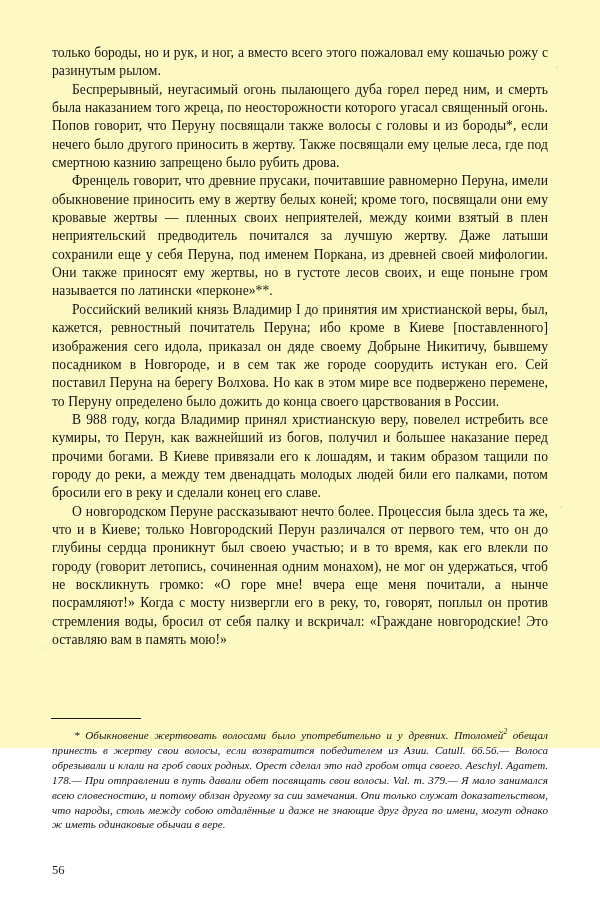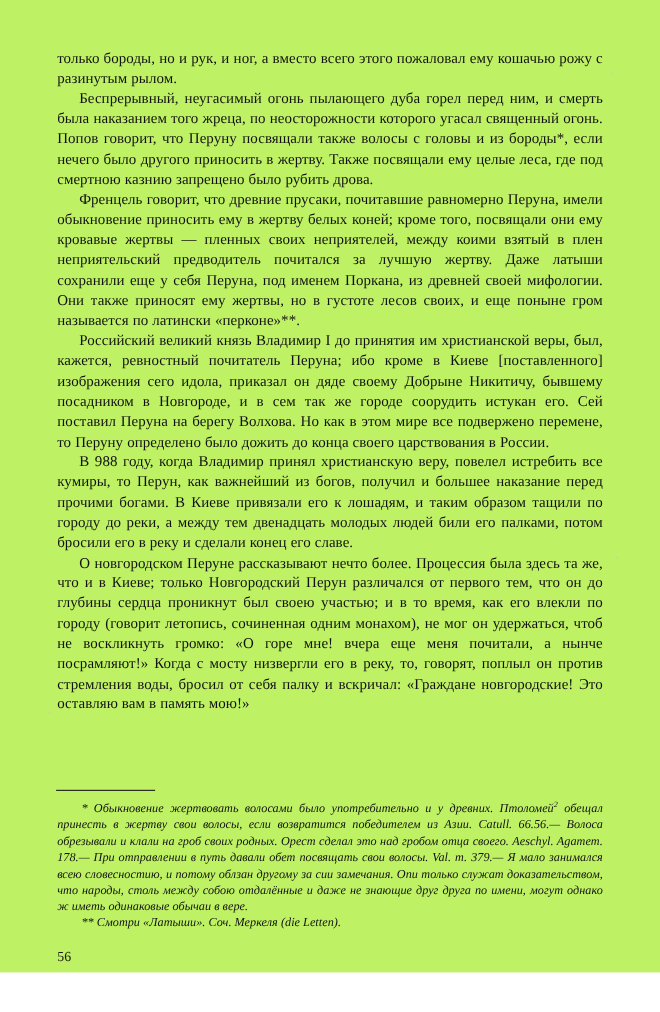--- a/index.html
+++ b/index.html
@@ -14,22 +14,22 @@
     position: relative;
     font-family: "Liberation Serif", "DejaVu Serif", serif;
     color: #121212;
     overflow: hidden;
   }
 
   .page {
     position: absolute;
     left: 0; top: 0;
     width: 600px;
-    height: 884px;
-    background: #bef264;
+    height: 748px;
+    background: #fef9c3;
   }
 
   
   .body-block {
     position: absolute;
     left: 52px;
     top: 44px;
     width: 496px;
   }
 
@@ -121,21 +121,20 @@
     <p class="para">О новгородском Перуне рассказывают нечто более. Процессия была здесь та же, что и в Киеве; только Новгородский Перун различался от первого тем, что он до глубины сердца проникнут был своею участью; и в то время, как его влекли по городу (говорит летопись, сочиненная одним монахом), не мог он удержаться, чтоб не воскликнуть громко: «О горе мне! вчера еще меня почитали, а нынче посрамляют!» Когда с мосту низвергли его в реку, то, говорят, поплыл он против стремления воды, бросил от себя палку и вскричал: «Граждане новгородские! Это оставляю вам в память мою!»</p>
 
   </div>
 
   <div class="fn-rule"></div>
 
   <div class="footnote-block">
 
     <p class="fn"><span>* Обыкновение жертвовать волосами было употребительно и у древних. Птоломей</span><sup>2</sup><span> обещал принесть в жертву свои волосы, если возвратится победителем из Азии. Catull. 66.56.— Волоса обрезывали и клали на гроб своих родных. Орест сделал это над гробом отца своего. Aeschyl. Agamem. 178.— При отправлении в путь давали обет посвящать свои волосы. Val. т. 379.— Я мало занимался всею словесностию, и потому облзан другому за сии замечания. Опи только служат доказательством, что народы, столь между собою отдалённые и даже не знающие друг друга по имени, могут однако ж иметь одинаковые обычаи в вере.</span></p>
 
-    <p class="fn"><span>** Смотри «Латыши». Соч. Меркеля (die Letten).</span></p>
 
   </div>
 
   <div class="page-number">56</div>
 
   <div class="speckle" style="left:556px; top:66px;"></div>
   <div class="speckle" style="left:560px; top:506px;"></div>
   <div class="speckle" style="left:44px;  top:647px;"></div>
 
 </div>

